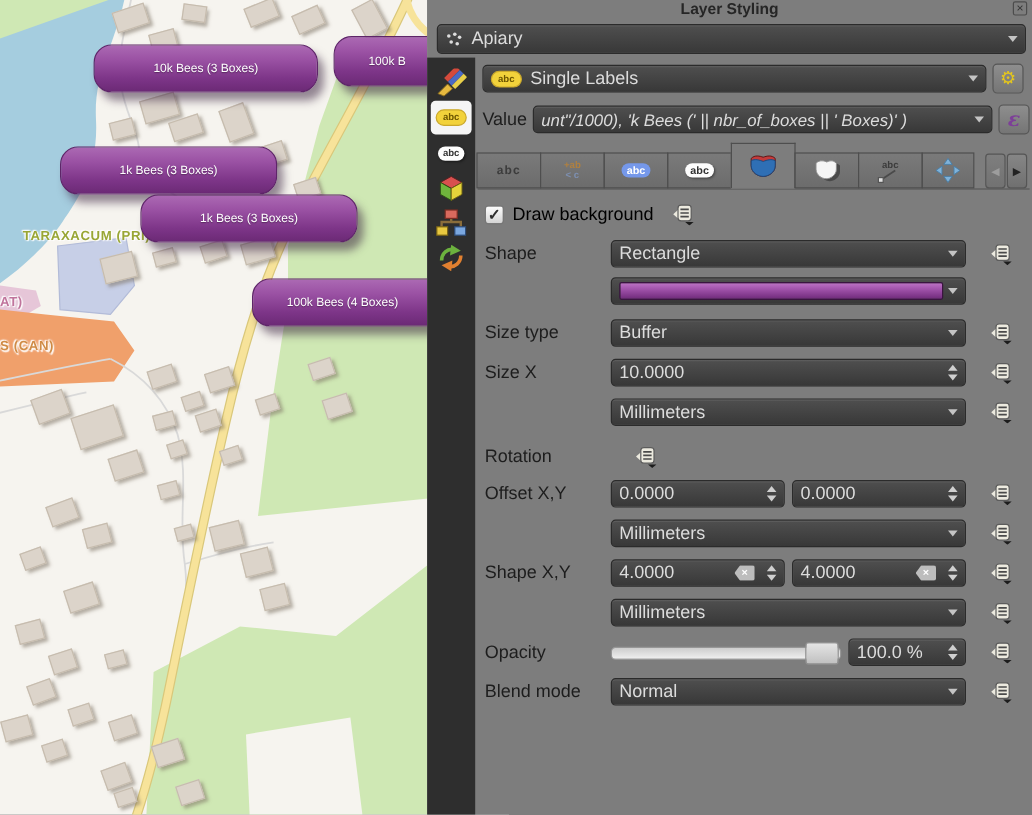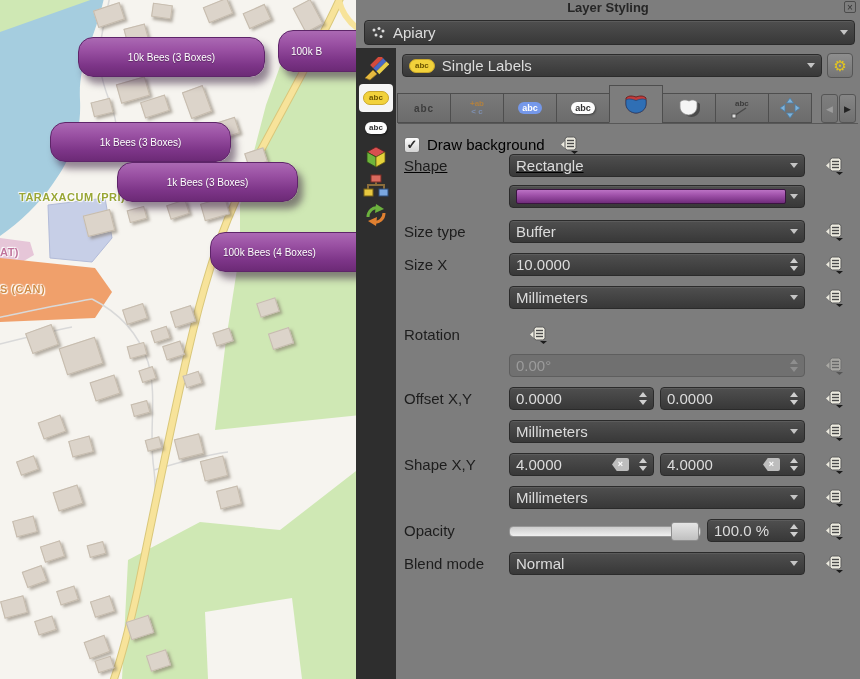--- a/index.html
+++ b/index.html
@@ -12,21 +12,21 @@
   .bldg{position:absolute;background:#dcd4ca;border:1px solid #c6bcae;
     box-shadow:2px 3px 3px rgba(125,115,100,.55);}
   .place-label{position:absolute;font-size:11px;font-weight:bold;letter-spacing:.5px;white-space:nowrap;
     text-shadow:0 0 2px #fff,0 0 2px #fff,1px 1px 1px #fff,-1px -1px 1px #fff;}
   .pill{position:absolute;border-radius:15px;border:1px solid #5e2569;box-sizing:border-box;
     background:linear-gradient(180deg,#ab69b3 0%,#9b52a4 30%,#7d3588 72%,#6c2a76 100%);
     box-shadow:5px 7px 7px rgba(50,25,55,.5);display:flex;align-items:center;justify-content:center;}
   .pill span{color:#fff;font-weight:normal;font-size:10px;white-space:nowrap;
     text-shadow:0 1px 1px rgba(0,0,0,.35);}
   .pill.clipped{justify-content:flex-start;}
-  .pill.clipped span{padding-left:12px;}
+  .pill.clipped span{padding-left:28px;}
   
   .panel{position:absolute;left:356px;top:0;width:504px;height:679px;background:#7d7d7d;}
   .titlebar{position:relative;height:15px;}
   .titlebar .title{display:block;text-align:center;font-size:13px;font-weight:bold;color:#262626;line-height:15px;}
   .close-btn{position:absolute;right:4px;top:1px;width:12px;height:12px;border:1px solid #4c4c4c;border-radius:2px;
     font-size:10px;line-height:11px;text-align:center;color:#333;box-sizing:border-box;}
   .combo,.spin{box-sizing:border-box;height:23px;border:1px solid #2b2b2b;border-radius:4px;
     background:linear-gradient(180deg,#4f4f4f,#383838);color:#dcdcdc;font-size:15px;
     display:flex;align-items:center;padding:0 6px;position:relative;overflow:hidden;
     box-shadow:inset 0 1px 0 rgba(255,255,255,.08);}
@@ -291,20 +291,30 @@
           <div class="combo">
             <span class="tag-abc" style="margin-right:7px;">abc</span>
             <span>Single Labels</span>
             <span class="arrow"></span>
           </div>
           <div class="iconbtn">
             <span class="gear">⚙</span>
           </div>
         </div>
 
+        <div class="row value-row">
+          <span class="vlabel">Value</span>
+          <div class="combo">
+            <span class="expr">unt"/1000),  'k Bees (' || nbr_of_boxes || ' Boxes)' )</span>
+            <span class="arrow"></span>
+          </div>
+          <div class="iconbtn">
+            <span class="epsilon">ε</span>
+          </div>
+        </div>
 
         <div class="tabbar">
           <div class="tab">
               <span class="abc-plain">abc</span>
             </div>
           <div class="tab">
             <span class="fmt"><span class="plus">+ab</span><br><span class="lt">&lt; c</span></span>
           </div>
           <div class="tab">
               <span class="abc-buffer">abc</span>
@@ -360,21 +370,21 @@
   <path d="M5 9.5 L10 5 V14 Z" fill="#eceadf"></path>
   <rect x="9" y="2" width="11" height="13" rx="2.5" fill="#eceadf" stroke="#5c5c5c"></rect>
   <line x1="11" y1="5.5" x2="18" y2="5.5" stroke="#4a4a4a" stroke-width="1.4"></line>
   <line x1="11" y1="8.5" x2="18" y2="8.5" stroke="#4a4a4a" stroke-width="1.4"></line>
   <line x1="11" y1="11.5" x2="18" y2="11.5" stroke="#4a4a4a" stroke-width="1.4"></line>
   <path d="M15 16 h7 l-3.5 3 Z" fill="#1c1c1c"></path>
               </svg>
             </span>
         </div>
 
-        <div class="frow" style="margin-top:0;text-decoration:underline;">
+        <div class="frow" style="margin-top:12px;">
           <span class="rlabel">Shape</span>
           <div class="combo w-main">
             <span>Rectangle</span>
             <span class="arrow"></span>
           </div>
           <span class="ddbtn">
               <svg width="23" height="19" viewBox="0 0 23 19">
   <path d="M5 9.5 L10 5 V14 Z" fill="#eceadf"></path>
   <rect x="9" y="2" width="11" height="13" rx="2.5" fill="#eceadf" stroke="#5c5c5c"></rect>
   <line x1="11" y1="5.5" x2="18" y2="5.5" stroke="#4a4a4a" stroke-width="1.4"></line>
@@ -459,40 +469,20 @@
   <path d="M5 9.5 L10 5 V14 Z" fill="#eceadf"></path>
   <rect x="9" y="2" width="11" height="13" rx="2.5" fill="#eceadf" stroke="#5c5c5c"></rect>
   <line x1="11" y1="5.5" x2="18" y2="5.5" stroke="#4a4a4a" stroke-width="1.4"></line>
   <line x1="11" y1="8.5" x2="18" y2="8.5" stroke="#4a4a4a" stroke-width="1.4"></line>
   <line x1="11" y1="11.5" x2="18" y2="11.5" stroke="#4a4a4a" stroke-width="1.4"></line>
   <path d="M15 16 h7 l-3.5 3 Z" fill="#1c1c1c"></path>
               </svg>
             </span>
         </div>
 
-        <div class="frow">
-          <span class="rlabel"></span>
-          <div class="spin w-main disabled">
-            <span>0.00°</span>
-            <span class="spinbtns">
-                <span class="up"></span>
-                <span class="dn"></span>
-              </span>
-          </div>
-          <span class="ddbtn dis">
-              <svg width="23" height="19" viewBox="0 0 23 19">
-  <path d="M5 9.5 L10 5 V14 Z" fill="#eceadf"></path>
-  <rect x="9" y="2" width="11" height="13" rx="2.5" fill="#eceadf" stroke="#5c5c5c"></rect>
-  <line x1="11" y1="5.5" x2="18" y2="5.5" stroke="#4a4a4a" stroke-width="1.4"></line>
-  <line x1="11" y1="8.5" x2="18" y2="8.5" stroke="#4a4a4a" stroke-width="1.4"></line>
-  <line x1="11" y1="11.5" x2="18" y2="11.5" stroke="#4a4a4a" stroke-width="1.4"></line>
-  <path d="M15 16 h7 l-3.5 3 Z" fill="#1c1c1c"></path>
-              </svg>
-            </span>
-        </div>
 
         <div class="frow">
           <span class="rlabel">Offset X,Y</span>
           <div class="spin w-half">
             <span>0.0000</span>
             <span class="spinbtns">
                 <span class="up"></span>
                 <span class="dn"></span>
               </span>
           </div>

